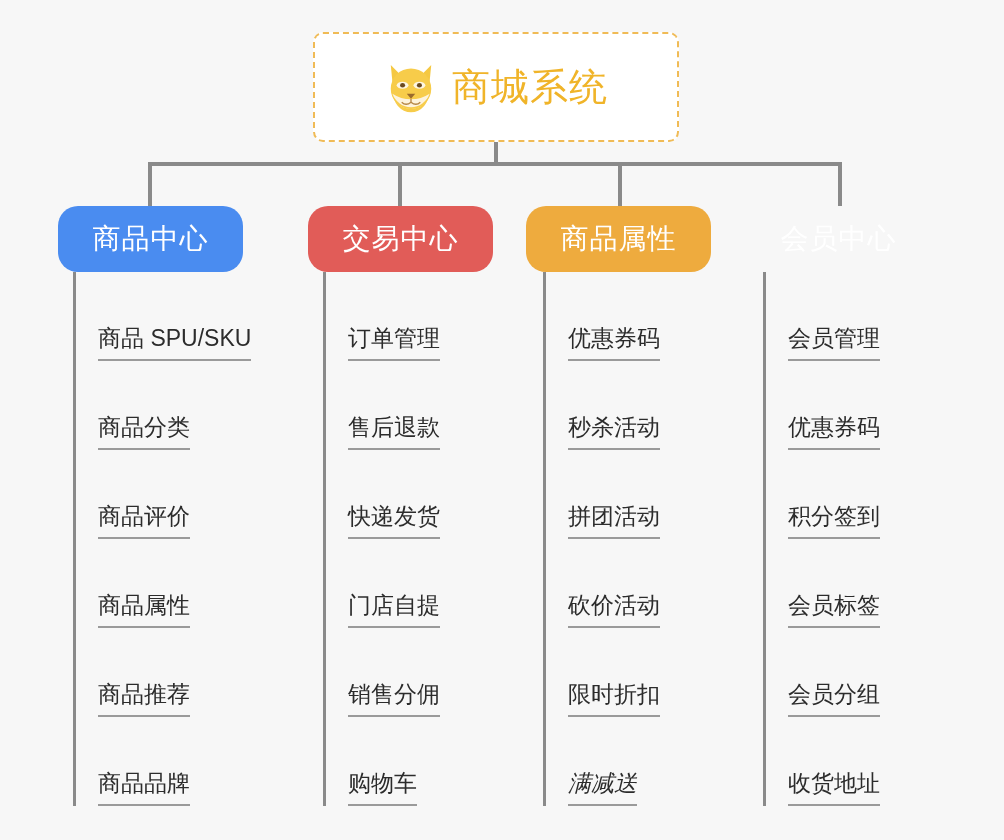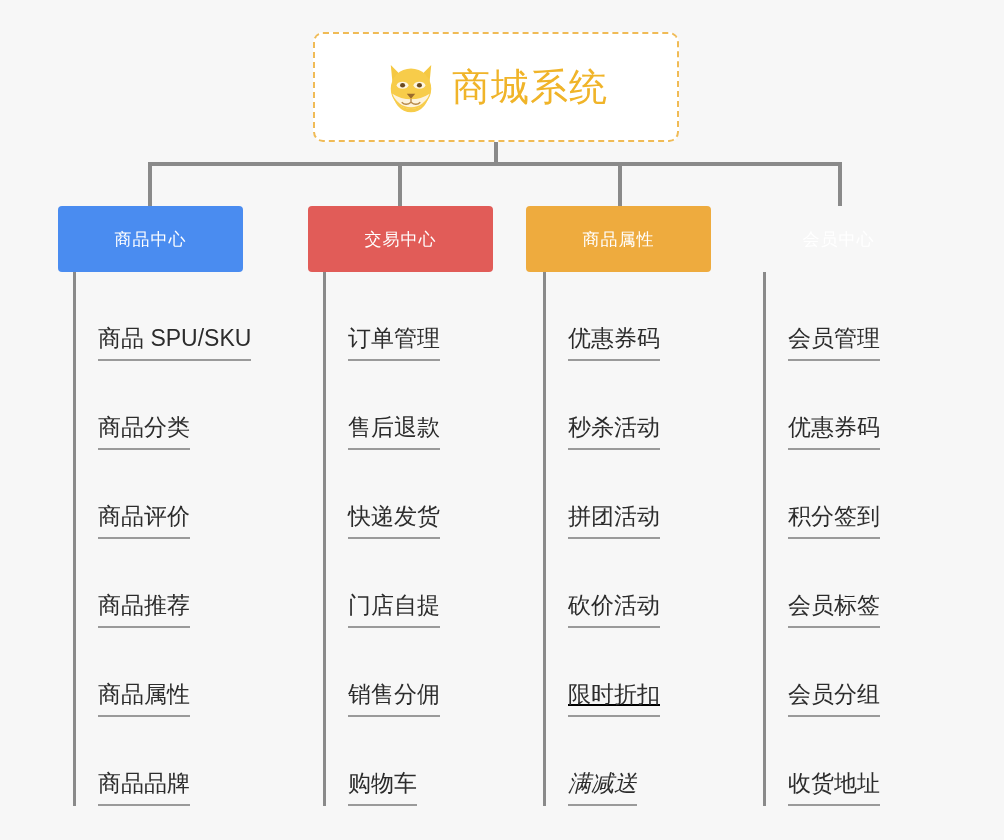--- a/index.html
+++ b/index.html
@@ -76,26 +76,26 @@
   }
 
   
   .column {
     position: absolute;
     top: 206px;
   }
   .cat-box {
     box-sizing: border-box;
     height: 66px;
-    border-radius: 4px;
+    border-radius: 20px;
     display: flex;
     align-items: center;
     justify-content: center;
     color: #ffffff;
-    font-size: 17px;
+    font-size: 28px;
     letter-spacing: 1px;
     white-space: nowrap;
   }
 
   
   .leaf-list {
     position: relative;
     margin-top: 0;
     padding-top: 0;
   }
@@ -159,24 +159,24 @@
           <div class="leaf" style="padding-left: 40px;">
             <span class="leaf-label">商品 SPU/SKU</span>
           </div>
           <div class="leaf" style="padding-left: 40px;">
             <span class="leaf-label">商品分类</span>
           </div>
           <div class="leaf" style="padding-left: 40px;">
             <span class="leaf-label">商品评价</span>
           </div>
           <div class="leaf" style="padding-left: 40px;">
+            <span class="leaf-label">商品属性</span>
+          </div>
+          <div class="leaf" style="padding-left: 40px;">
             <span class="leaf-label">商品推荐</span>
-          </div>
-          <div class="leaf" style="padding-left: 40px;">
-            <span class="leaf-label">商品属性</span>
           </div>
           <div class="leaf" style="padding-left: 40px;">
             <span class="leaf-label">商品品牌</span>
           </div>
         </div>
       </div>
       <div class="column" style="left: 308px;">
         <div class="cat-box" style="width: 185px; background: rgb(225, 92, 88);">
           <span>交易中心</span>
         </div>
@@ -213,21 +213,21 @@
           </div>
           <div class="leaf" style="padding-left: 42px;">
             <span class="leaf-label">秒杀活动</span>
           </div>
           <div class="leaf" style="padding-left: 42px;">
             <span class="leaf-label">拼团活动</span>
           </div>
           <div class="leaf" style="padding-left: 42px;">
             <span class="leaf-label">砍价活动</span>
           </div>
-          <div class="leaf" style="padding-left: 42px; text-decoration: underline;">
+          <div class="leaf" style="padding-left: 42px;">
             <span class="leaf-label">限时折扣</span>
           </div>
           <div class="leaf" style="padding-left: 42px; font-style: italic;">
             <span class="leaf-label">满减送</span>
           </div>
         </div>
       </div>
       <div class="column" style="left: 746px; font-family: Liberation Serif, serif;">
         <div class="cat-box" style="width: 185px;">
           <span>会员中心</span>

